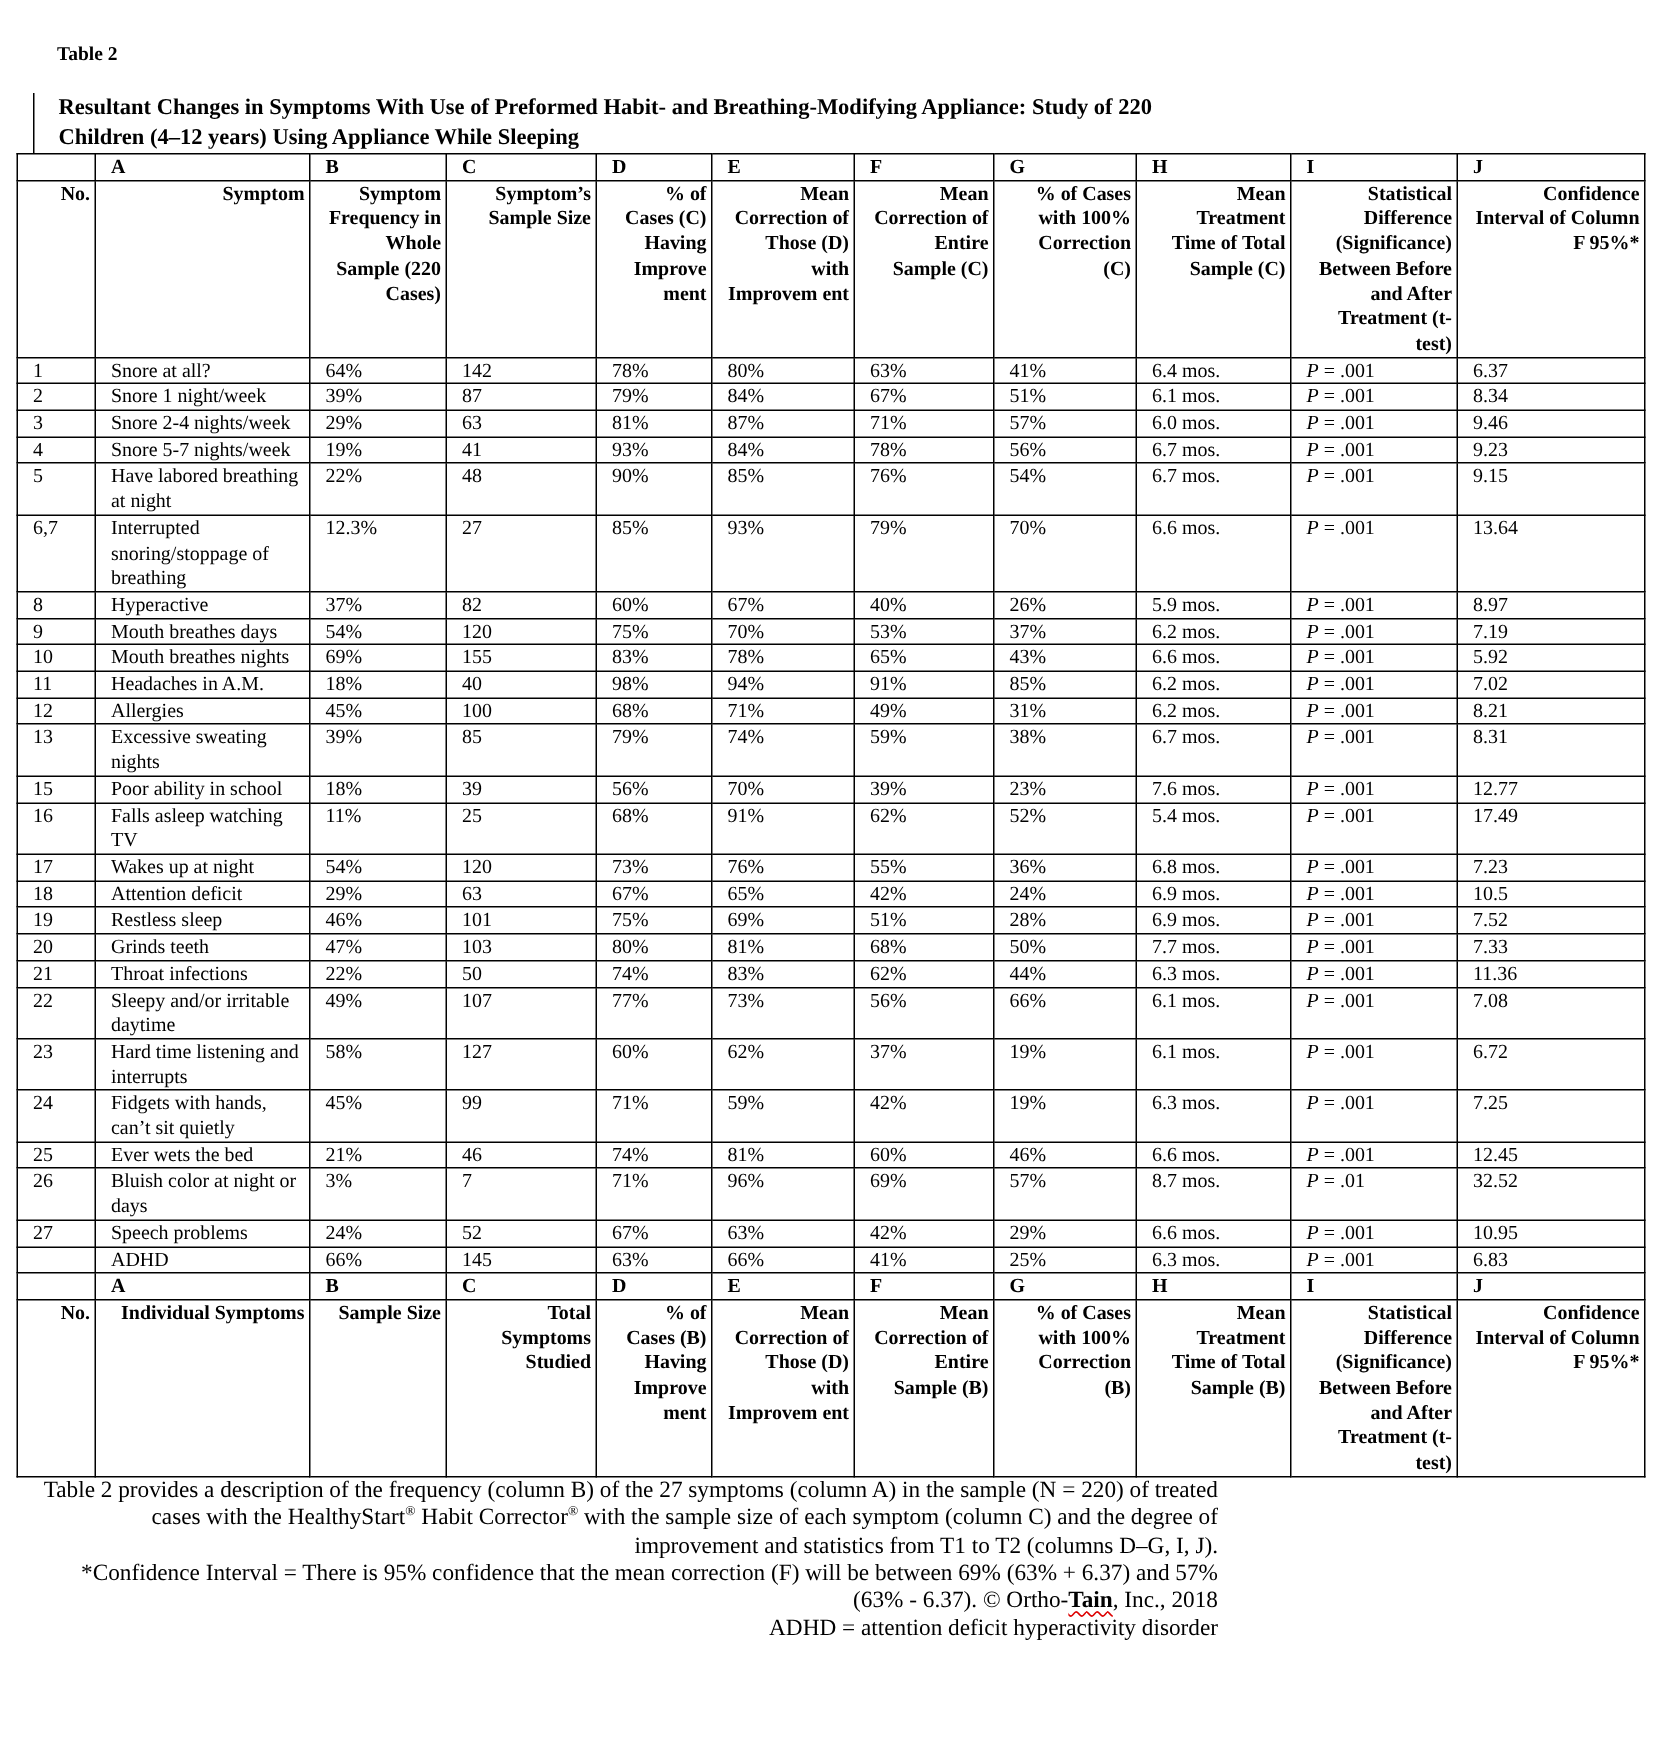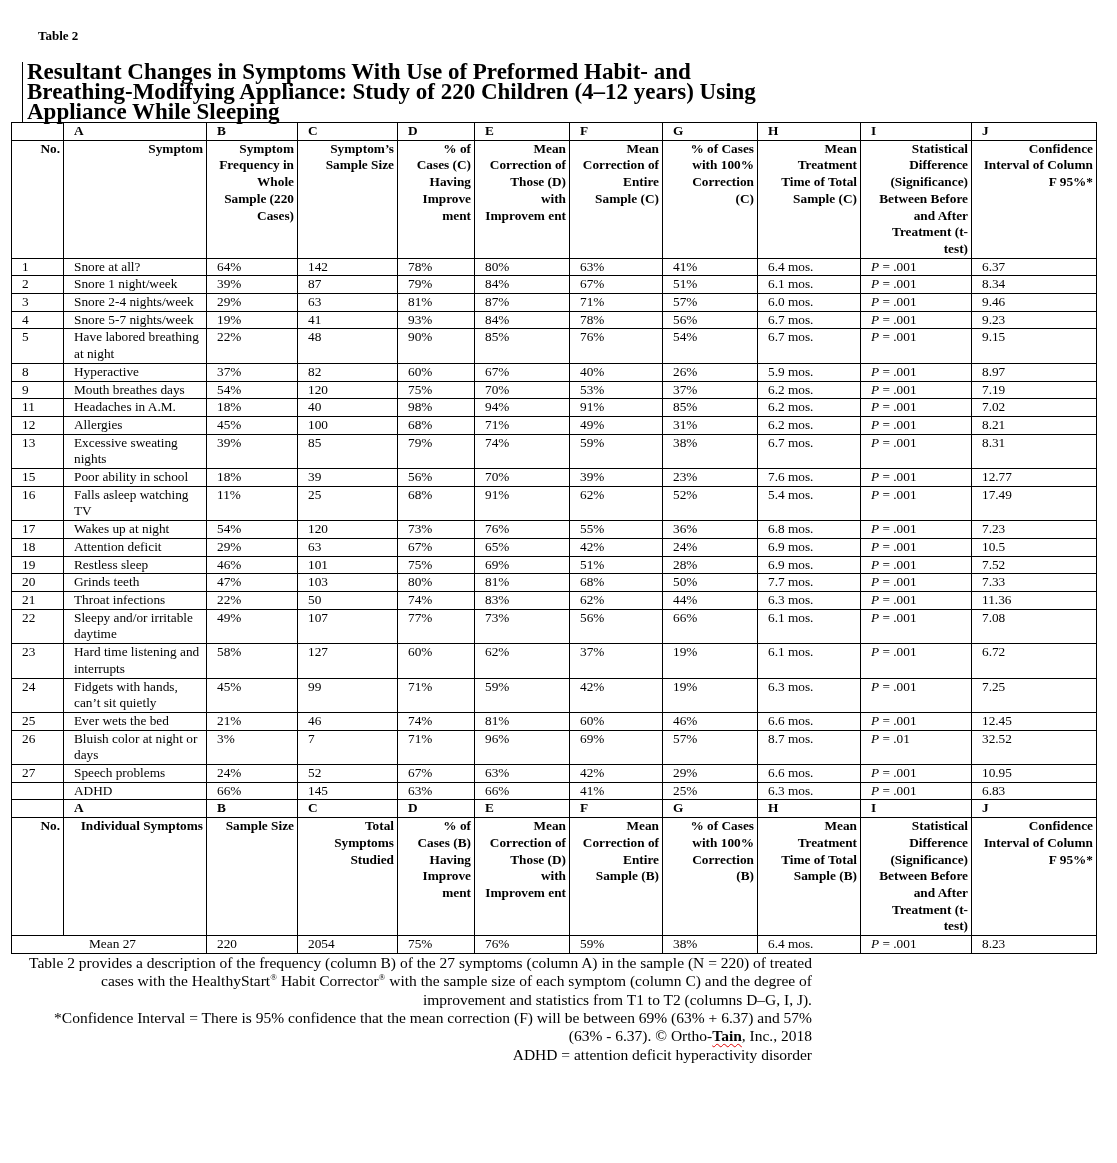--- a/index.html
+++ b/index.html
@@ -6,22 +6,22 @@
   body {
     width: 1117px; height: 1163px; overflow: hidden; position: relative;
     font-family: "Liberation Serif", "DejaVu Serif", serif;
     color: #000;
   }
   .page { position: absolute; left: 22px; top: 10px; width: 1088px; }
   .caption-label {
     font-weight: bold; font-size: 13px; line-height: 20px; margin: 16px;
   }
   .caption-title {
-    font-weight: bold; font-size: 23px; line-height: 20px; margin: 0;
-    width: 760px; border-left: 1px solid #000; padding-left: 4px;
+    font-weight: bold; font-size: 15px; line-height: 20px; margin: 0;
+    width: 760px; border-left: 1px solid #000; padding-left: 16px;
   }
   table.t {
     border-collapse: collapse; table-layout: fixed;
     width: 1085px; margin-left: -11px;
     font-size: 13.3px; line-height: 16.7px;
   }
   table.t td {
     border: 1px solid #000; vertical-align: top;
     padding: 0 3px 0 10px; overflow: hidden;
   }
@@ -148,20 +148,33 @@
           <td>48</td>
           <td>90%</td>
           <td>85%</td>
           <td>76%</td>
           <td>54%</td>
           <td>6.7 mos.</td>
           <td class="pv"><i>P</i><span> = </span><span>.001</span></td>
           <td>9.15</td>
         </tr>
         <tr>
+          <td class="no">6,7</td>
+          <td>Interrupted snoring/stoppage of breathing</td>
+          <td>12.3%</td>
+          <td>27</td>
+          <td>85%</td>
+          <td>93%</td>
+          <td>79%</td>
+          <td>70%</td>
+          <td>6.6 mos.</td>
+          <td class="pv"><i>P</i><span> = </span><span>.001</span></td>
+          <td>13.64</td>
+        </tr>
+        <tr>
           <td class="no">8</td>
           <td>Hyperactive</td>
           <td>37%</td>
           <td>82</td>
           <td>60%</td>
           <td>67%</td>
           <td>40%</td>
           <td>26%</td>
           <td>5.9 mos.</td>
           <td class="pv"><i>P</i><span> = </span><span>.001</span></td>
@@ -172,20 +185,33 @@
           <td>Mouth breathes days</td>
           <td>54%</td>
           <td>120</td>
           <td>75%</td>
           <td>70%</td>
           <td>53%</td>
           <td>37%</td>
           <td>6.2 mos.</td>
           <td class="pv"><i>P</i><span> = </span><span>.001</span></td>
           <td>7.19</td>
+        </tr>
+        <tr>
+          <td class="no">10</td>
+          <td>Mouth breathes nights</td>
+          <td>69%</td>
+          <td>155</td>
+          <td>83%</td>
+          <td>78%</td>
+          <td>65%</td>
+          <td>43%</td>
+          <td>6.6 mos.</td>
+          <td class="pv"><i>P</i><span> = </span><span>.001</span></td>
+          <td>5.92</td>
         </tr>
         <tr>
           <td class="no">11</td>
           <td>Headaches in A.M.</td>
           <td>18%</td>
           <td>40</td>
           <td>98%</td>
           <td>94%</td>
           <td>91%</td>
           <td>85%</td>
@@ -420,32 +446,20 @@
           <td>Sample Size</td>
           <td>Total Symptoms Studied</td>
           <td>% of Cases (B) Having Improve ment</td>
           <td>Mean Correction of Those (D) with Improvem ent</td>
           <td>Mean Correction of Entire Sample (B)</td>
           <td>% of Cases with 100% Correction (B)</td>
           <td>Mean Treatment Time of Total Sample (B)</td>
           <td>Statistical Difference (Significance) Between Before and After Treatment (t-test)</td>
           <td>Confidence Interval of Column F 95%*</td>
         </tr>
-        <tr class="meanrow">
-          <td class="mean-label" colspan="2">Mean 27</td>
-          <td>220</td>
-          <td>2054</td>
-          <td>75%</td>
-          <td>76%</td>
-          <td>59%</td>
-          <td>38%</td>
-          <td>6.4 mos.</td>
-          <td class="pv"><i>P</i><span> = </span><span>.001</span></td>
-          <td>8.23</td>
-        </tr>
       </tbody>
   </table>
 
   <div class="notes">
     <p><span>Table 2 provides a description of the frequency (column B) of the 27 symptoms (column A) in the sample (N = 220) of treated cases with the HealthyStart</span><sup>®</sup><span> Habit Corrector</span><sup>®</sup><span> with the sample size of each symptom (column C) and the degree of improvement and statistics from T1 to T2 (columns D–G, I, J).</span></p>
     <p><span>*Confidence Interval = There is 95% confidence that the mean correction (F) will be between 69% (63% + 6.37) and 57% (63% - 6.37). © Ortho-</span><span class="sq">Tain</span><span>, Inc., 2018</span></p>
     <p>ADHD = attention deficit hyperactivity disorder</p>
   </div>
 </div>
 

